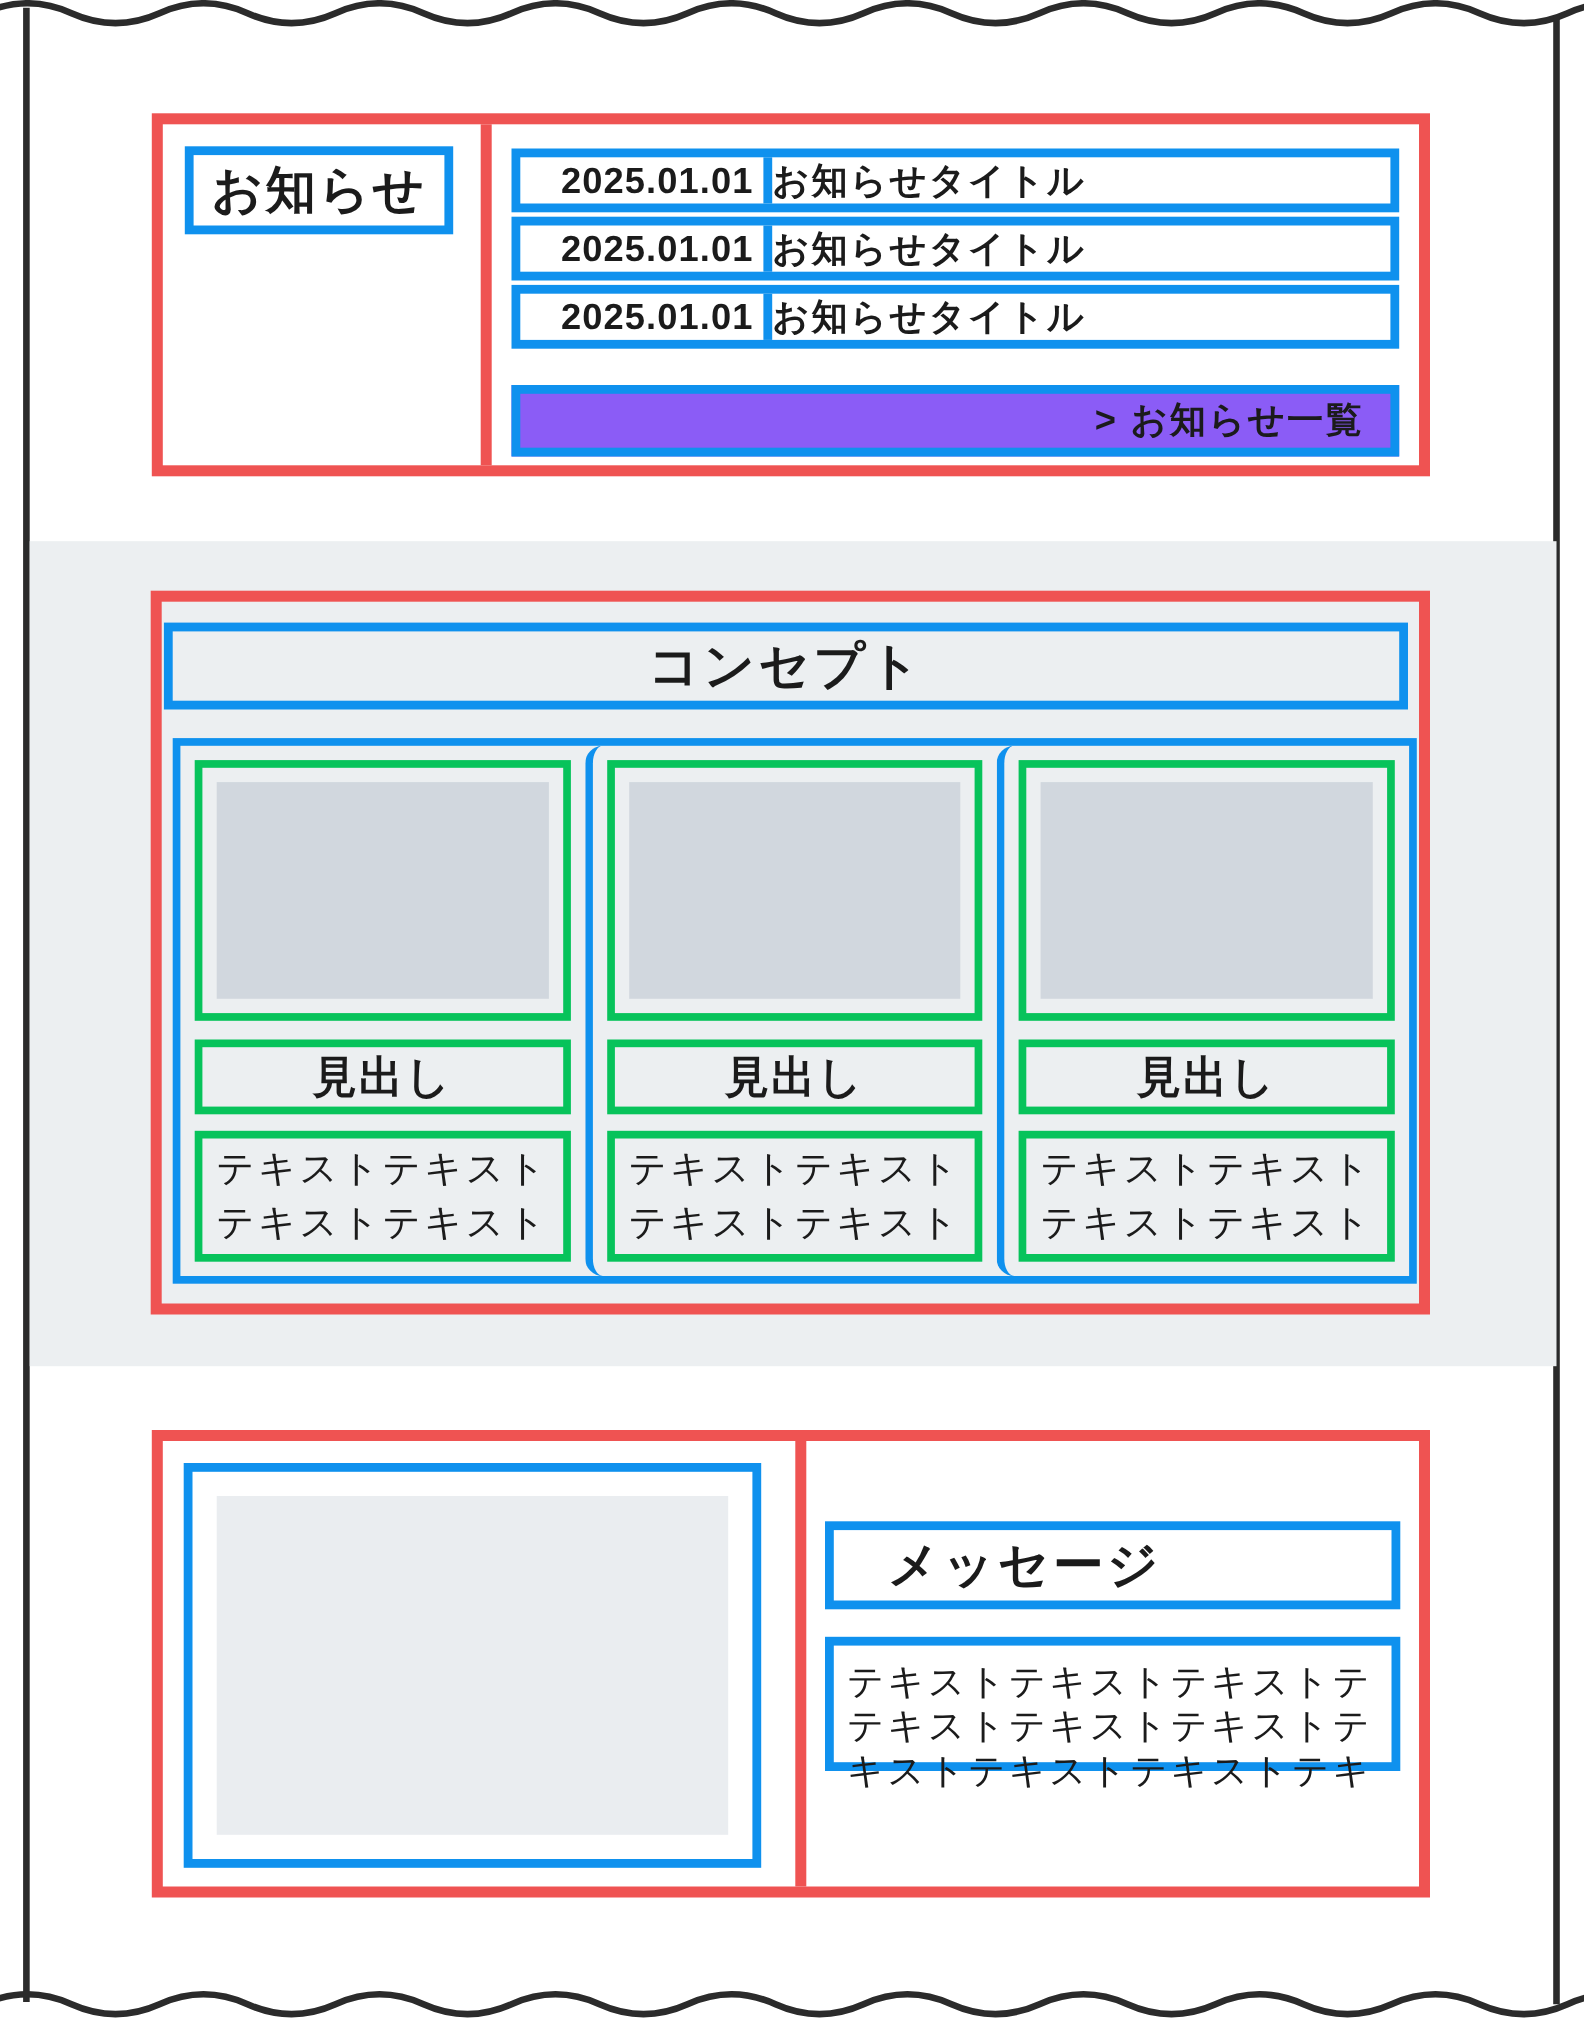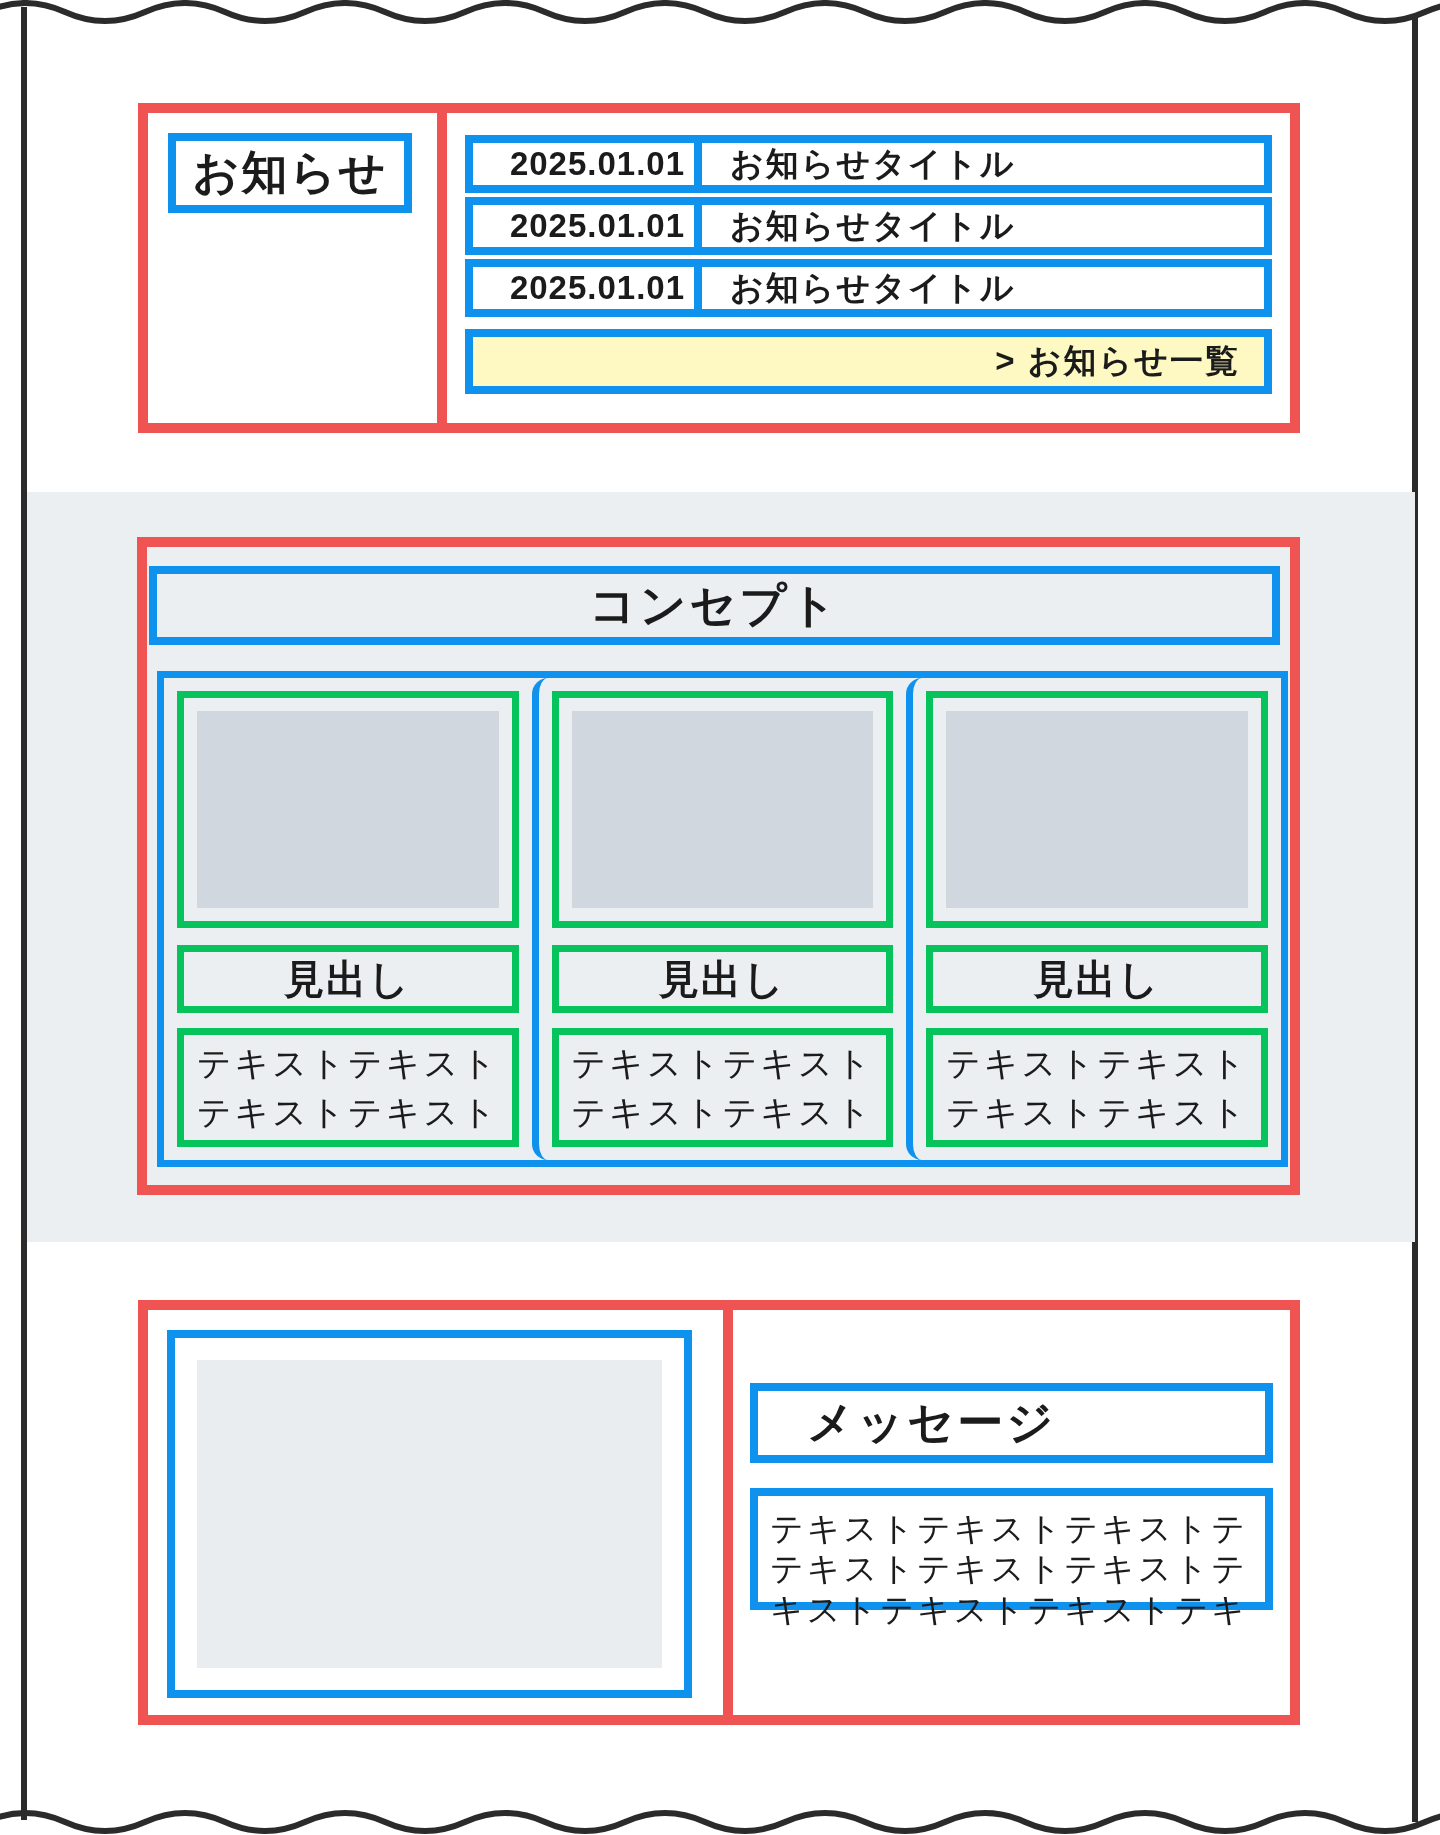--- a/index.html
+++ b/index.html
@@ -51,28 +51,27 @@
     height:58px;border:8px solid var(--blue);
     display:flex;align-items:stretch;background:#fff;
   }
   .notice-date{
     width:229px;border-right:8px solid var(--blue);
     display:flex;align-items:center;justify-content:center;
     font-size:33px;font-weight:700;letter-spacing:1px;padding-left:28px;
   }
   .notice-title{
     flex:1;display:flex;align-items:center;
-    padding-left:28px;
     font-size:33px;font-weight:700;letter-spacing:2px;
   }
   .notice-list-link{
-    margin-top:8px;height:65px;border:8px solid var(--blue);
+    margin-top:29px;height:65px;border:8px solid var(--blue);
     display:flex;align-items:center;justify-content:flex-end;
     padding-right:24px;
-    font-size:33px;font-weight:700;letter-spacing:2px;background:#fef9c3;
+    font-size:33px;font-weight:700;letter-spacing:2px;background:#8b5cf6;
     cursor:pointer;
   }
   
   #concept{left:137px;top:537px;width:1163px;height:658px;background:transparent}
   .section-title-box{
     position:absolute;left:2px;top:19px;width:1131px;height:79px;
     border:8px solid var(--blue);
     display:flex;align-items:center;justify-content:center;
     font-size:46px;font-weight:700;letter-spacing:3px;
   }

